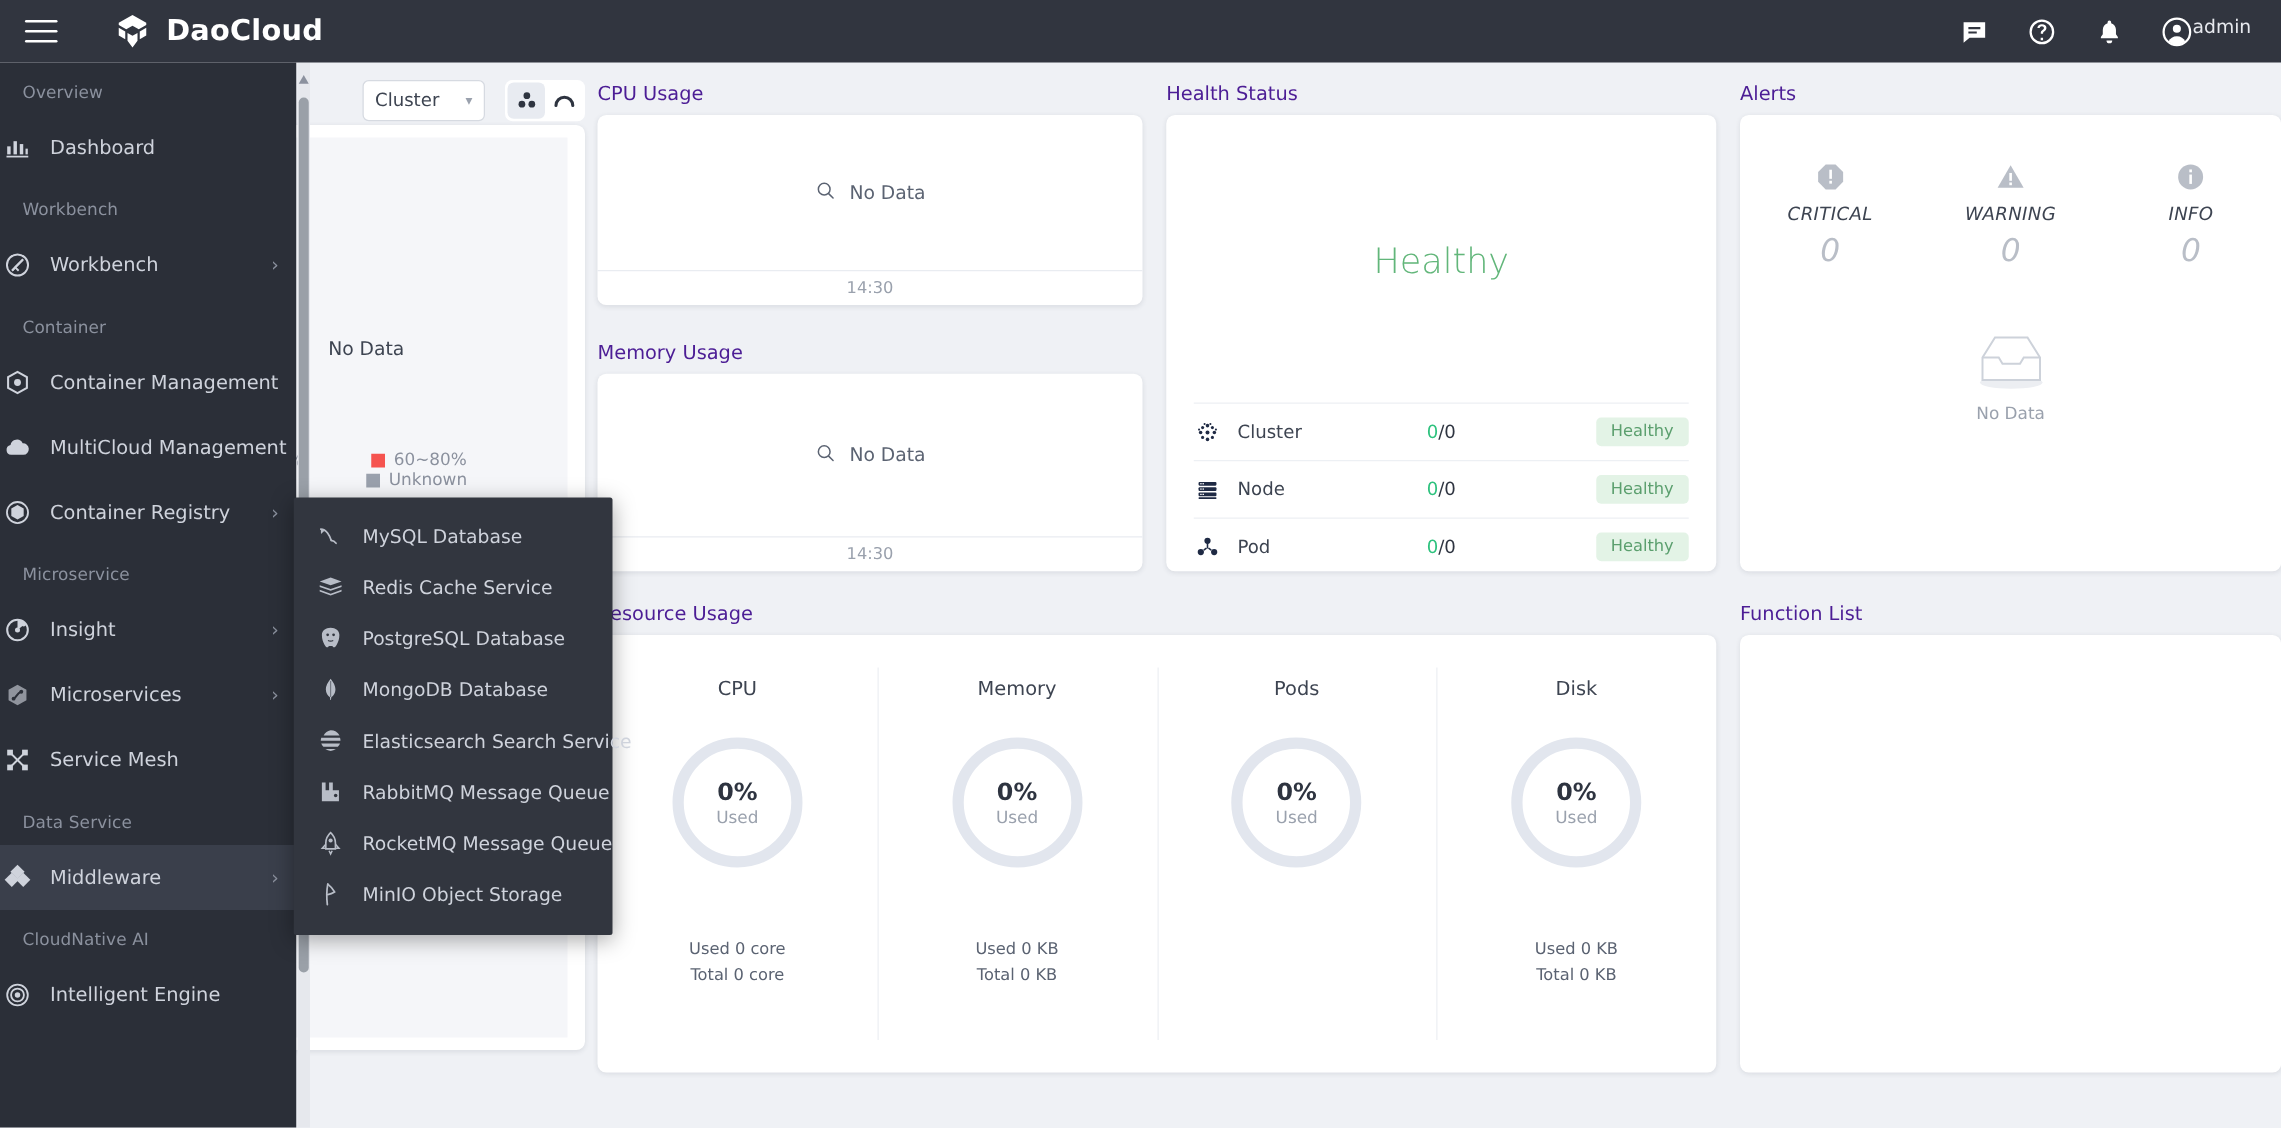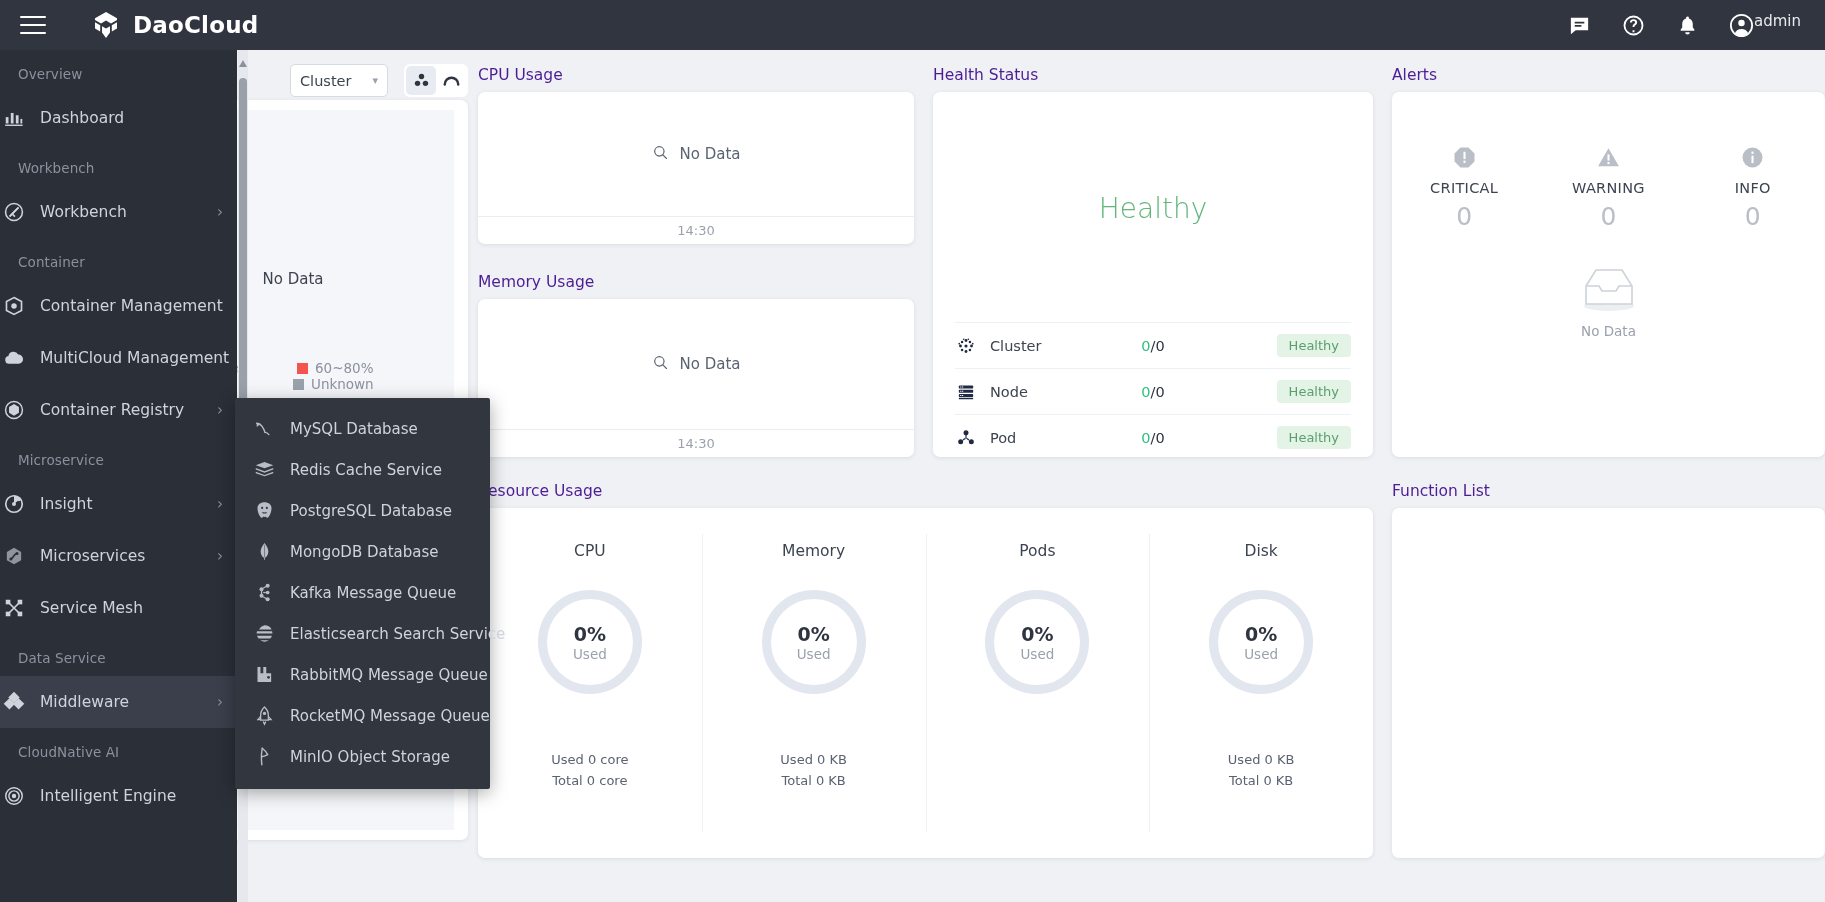--- a/index.html
+++ b/index.html
@@ -96,21 +96,21 @@
   .hs-row { position: absolute; left: 22px; right: 22px; height: 46px; display: flex;
      align-items: center; border-top: 1px solid #edf0f4; }
   .hs-ic { width: 22px; height: 22px; display: flex; align-items: center; justify-content: center; }
   .hs-name { margin-left: 13px; font-size: 14.5px; color: #3d4451; }
   .hs-count { position: absolute; left: 50%; transform: translateX(-50%); font-size: 14.5px; color: #2e3440; }
   .hs-count b { color: #2ec27e; font-weight: normal; }
   .hs-badge { margin-left: auto; background: #e3f3e6; color: #5b9f6e; font-size: 13px;
      border-radius: 4px; padding: 4px 12px; }
 
   
-  .alert-col { position: absolute; top: 50px; width: 33.33%; text-align: center; }
+  .alert-col { position: absolute; top: 34px; width: 33.33%; text-align: center; font-style: italic; }
   .alert-ic { height: 30px; display: flex; align-items: center; justify-content: center; }
   .alert-lab { margin-top: 8px; font-size: 14.5px; color: #3d4451; letter-spacing: .3px; }
   .alert-num { margin-top: 6px; font-size: 25px; color: #b9bec7; }
   .empty-box { position: absolute; left: 0; right: 0; top: 172px; text-align: center; }
   .empty-cap { margin-top: 5px; font-size: 13.5px; color: #9aa1ad; }
 
   
   .ru-cell { position: absolute; top: 0; height: 100%; }
   .ru-div { position: absolute; top: 26px; bottom: 26px; width: 1px; background: #edf0f4; }
   .ru-title { text-align: center; font-size: 15.5px; color: #3d4451; padding-top: 34px; }
@@ -589,40 +589,20 @@
           <path fill="#b8bdc7" d="M12 2.2c2.6 3.2 4.4 6.6 4.4 9.7 0 3.6-2 6.3-3.8 7.3l-.3 2.6h-.6l-.3-2.6c-1.8-1-3.8-3.7-3.8-7.3 0-3.1 1.8-6.5 4.4-9.7z"></path>
           <path d="M12 4.4 V19" stroke="#32363f" stroke-width="1" fill="none" opacity=".55"></path>
         </svg>
     </span>
     <span>MongoDB Database</span>
   </div>
   <div class="fly-item">
     <span class="fly-ic">
       <svg viewBox="0 0 24 24" width="21" height="21">
           <g fill="#b8bdc7">
-            <circle cx="15.6" cy="4.4" r="2.3"></circle>
-            <circle cx="15.6" cy="19.6" r="2.3"></circle>
-            <circle cx="15.6" cy="12" r="2.1"></circle>
-            <circle cx="8.6" cy="8.2" r="2.3"></circle>
-            <circle cx="8.6" cy="15.8" r="2.3"></circle>
-          </g>
-          <g stroke="#b8bdc7" stroke-width="1.5" fill="none">
-            <path d="M8.6 8.2 L8.6 15.8"></path>
-            <path d="M10.4 7.2 L13.8 5.2"></path>
-            <path d="M10.4 16.8 L13.8 18.8"></path>
-            <path d="M10.6 12 L13.5 12"></path>
-          </g>
-        </svg>
-    </span>
-    <span>Kafka Message Queue</span>
-  </div>
-  <div class="fly-item">
-    <span class="fly-ic">
-      <svg viewBox="0 0 24 24" width="21" height="21">
-          <g fill="#b8bdc7">
             <path d="M12 2.6a9.4 9.4 0 0 1 8.2 4.8H5.6A9.3 9.3 0 0 1 12 2.6z"></path>
             <path d="M3.4 9.4h17.2c.3.8.4 1.7.4 2.6H3a9 9 0 0 1 .4-2.6z"></path>
             <path d="M3.4 14.6h17.2a9.3 9.3 0 0 1-2 3H5.4a9.3 9.3 0 0 1-2-3z"></path>
             <path d="M7.2 19.6h9.6A9.2 9.2 0 0 1 12 21.4a9.2 9.2 0 0 1-4.8-1.8z"></path>
           </g>
         </svg>
     </span>
     <span>Elasticsearch Search Service</span>
   </div>
   <div class="fly-item">

